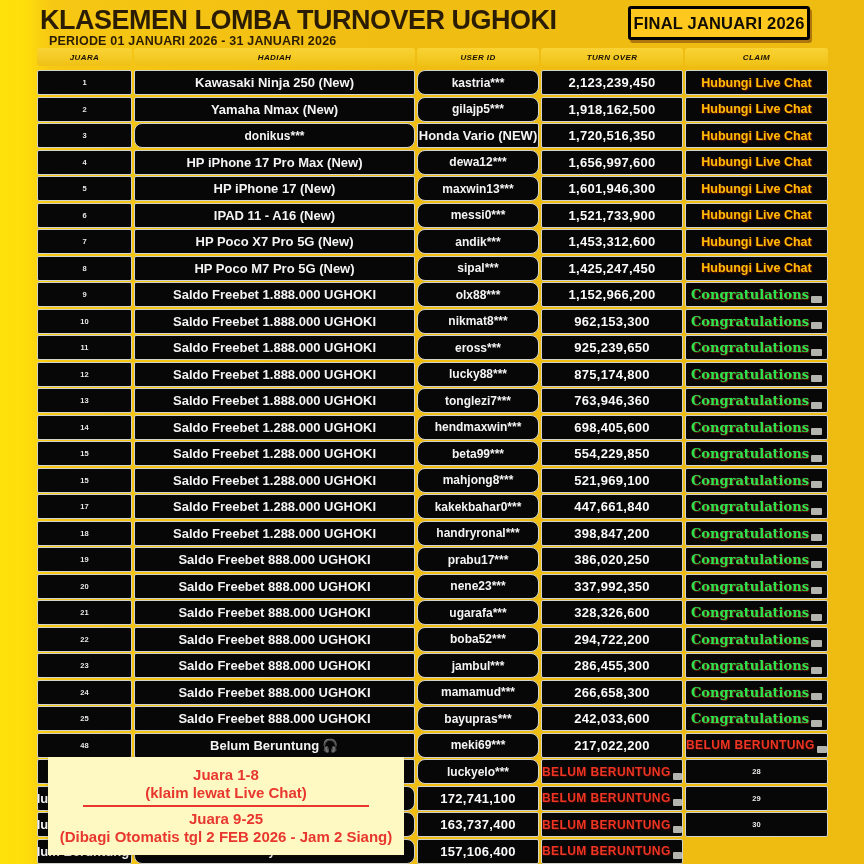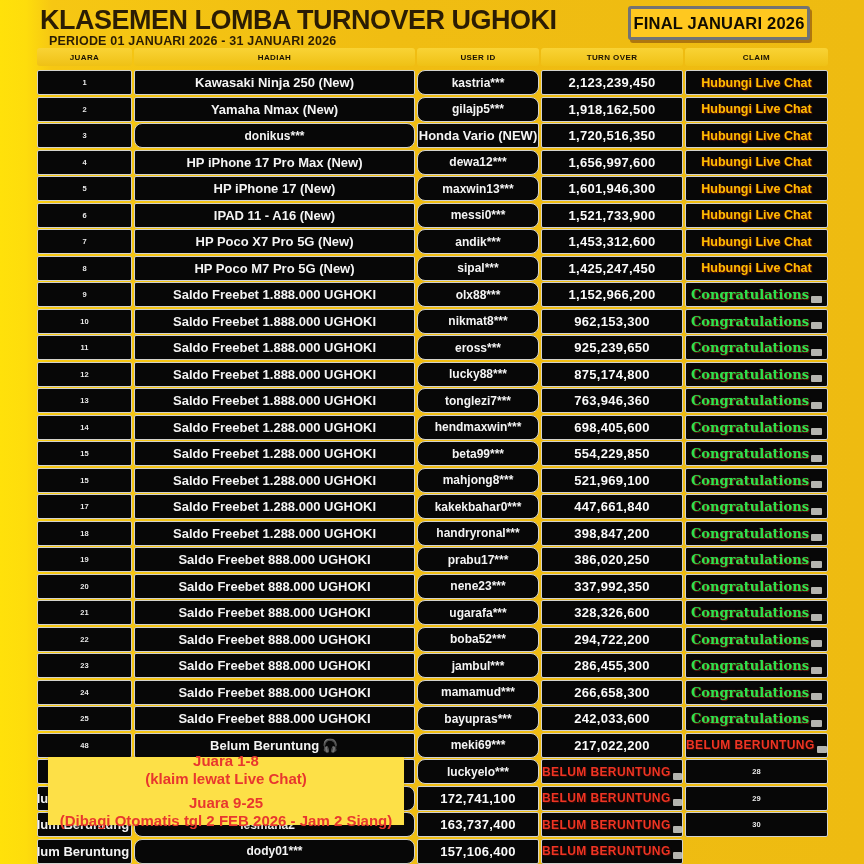--- a/index.html
+++ b/index.html
@@ -17,42 +17,42 @@
     white-space:nowrap;
   }
   .subtitle{
     position:absolute; left:41px; top:34px;
     font-size:12.5px; font-weight:700; color:#2b1d04; letter-spacing:0.2px;
     white-space:nowrap;
     margin-left:8px;
   }
   .badge{
     position:absolute; left:628px; top:6px; width:182px; height:34px;
-    background:#ffc81f; border:3px solid #737373; border-radius:3px;
+    background:#ffc81f; border:3px solid #000000; border-radius:3px;
     box-shadow:2px 3px 0 rgba(95,35,12,.45);
     display:flex; align-items:center; justify-content:center;
     font-size:16.5px; font-weight:800; color:#100c02; letter-spacing:0.2px;
     white-space:nowrap;
   }
 
   
   .thead, .tbody{
     position:absolute; left:37px;
     display:grid;
     grid-template-columns:95px 281px 122px 142px 143px;
     column-gap:2px;
   }
   .thead{ top:48px; grid-auto-rows:18px; }
   .tbody{ top:70px; grid-auto-rows:25px; row-gap:1.5px; }
 
   .hcell{
     background:linear-gradient(180deg,#f9d335,#efc115);
     border-radius:3px;
     display:flex; align-items:center; justify-content:center;
-    font-size:8px; font-weight:700; color:#181102; letter-spacing:0.4px;
+    font-size:8px; font-weight:700; color:#181102; letter-spacing:0.4px;font-style:italic;
   }
   .cell{
     background:#070707;
     border:1.5px solid #d2d2cd;
     border-radius:2px;
     display:flex; align-items:center; justify-content:center;
     overflow:hidden; white-space:nowrap;
   }
   .cell.rank   { font-size:7.5px; font-weight:700; color:#e9e9e9; }
   .cell.prize  { font-size:13px;  font-weight:700; color:#f4f4f4; }
@@ -74,22 +74,22 @@
     text-shadow:1px 1px 1px rgba(70,10,5,.8);
   }
   .claim-congrats::after, .claim-belum::after{
     content:""; display:inline-block; width:11px; height:7px;
     background:rgba(210,210,205,.85); border-radius:1px;
     margin-left:2px; margin-top:9px;
   }
 
   
   .overlay{
-    position:absolute; left:48px; top:757px; width:356px; height:68px;
-    background:#fde047; box-shadow:0 1px 3px rgba(60,40,0,.25);
+    position:absolute; left:48px; top:757px; width:356px; height:98px;
+    background:#fef9c3; box-shadow:0 1px 3px rgba(60,40,0,.25);
     display:flex; flex-direction:column; align-items:center; justify-content:center;
     z-index:5; padding:2px 4px;
   }
   .overlay .oline{
     color:#e8372e; font-weight:800; font-size:15px; line-height:18.5px;
     text-align:center; white-space:nowrap;
   }
   .overlay .odivider{
     width:286px; height:2px; background:#e8372e; margin:2.5px 0;
   }

